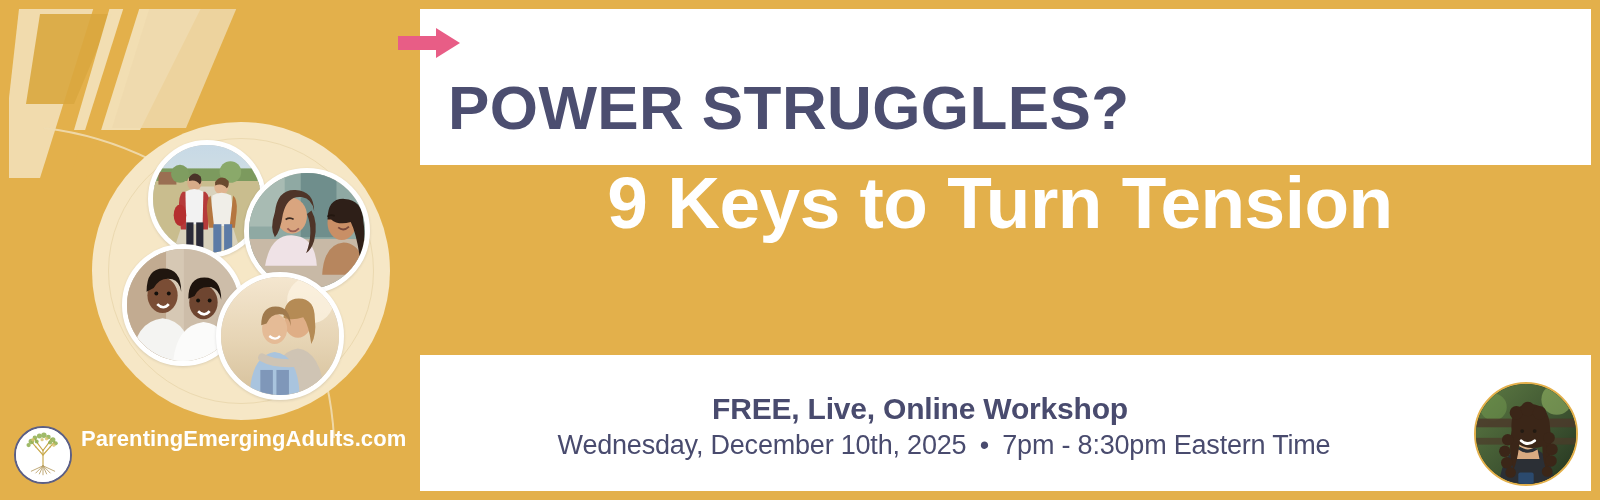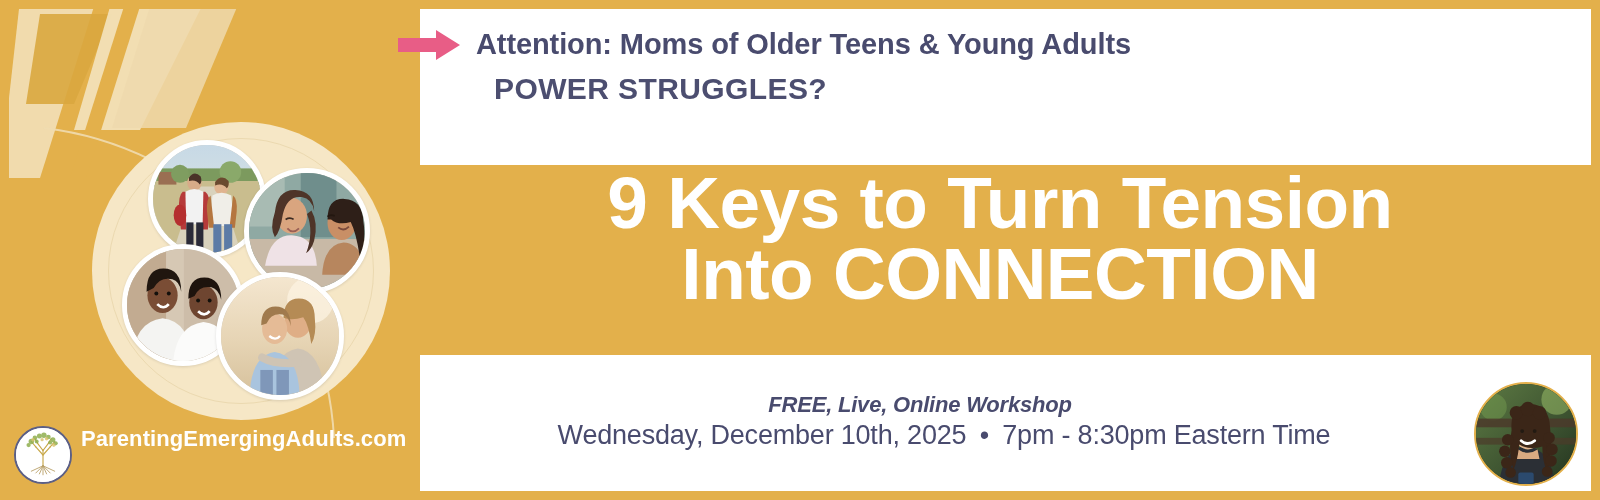--- a/index.html
+++ b/index.html
@@ -111,22 +111,22 @@
     font-size:29px;
     font-weight:bold;
     color:#494B6E;
     letter-spacing:-.1px;
     white-space:nowrap;
   }
 
   .power-struggles {
     position:absolute;
     z-index:20;
-    left:494px; top:72px;
-    font-size:30px;
+    left:448px; top:72px;
+    font-size:62px;
     font-weight:bold;
     color:#4C4E70;
     letter-spacing:.4px;
     white-space:nowrap;
   }
 
   
   .headline {
     position:absolute;
     z-index:20;
@@ -144,25 +144,24 @@
   
   .footer-block {
     position:absolute;
     z-index:20;
     left:420px; top:392px;
     width:1000px;
     text-align:center;
     color:#494B6E;
   }
   .footer-title {
-    font-size:22px;
+    font-size:30px;
     font-weight:bold;
     letter-spacing:-.2px;
     line-height:1.15;
-    font-style:italic;
   }
   .footer-sub {
     font-size:27px;
     font-weight:normal;
     letter-spacing:-.2px;
     margin-top:3px;
     white-space:nowrap;
     padding-left:48px;
   }
   .footer-sub .dot { padding:0 6px; }
@@ -343,28 +342,26 @@
       <path d="M86 96 q-26 2 -40 -6" stroke="#cfc4b4" stroke-width="9" fill="none" stroke-linecap="round"></path>
     </svg>
   </div>
 
   <div class="attention-row">
     <span class="arrow-icon">
       <svg width="62" height="30" viewBox="0 0 62 30">
         <path d="M0 8 L38 8 L38 0 L62 15 L38 30 L38 22 L0 22 Z" fill="#E85D86"></path>
       </svg>
     </span>
-    <span class="attention-text">Attention: Moms of Older Teens &amp; Young Adults</span>
   </div>
 
   <div class="power-struggles">POWER STRUGGLES?</div>
 
   <div class="headline">
     <span class="l1">9 Keys to Turn Tension</span>
-    <span class="l2">Into CONNECTION</span>
   </div>
 
   <div class="footer-block">
     <div class="footer-title">FREE, Live, Online Workshop</div>
     <div class="footer-sub">
       <span>Wednesday, December 10th, 2025</span>
       <span class="dot">•</span>
       <span>7pm - 8:30pm Eastern Time</span>
     </div>
   </div>

